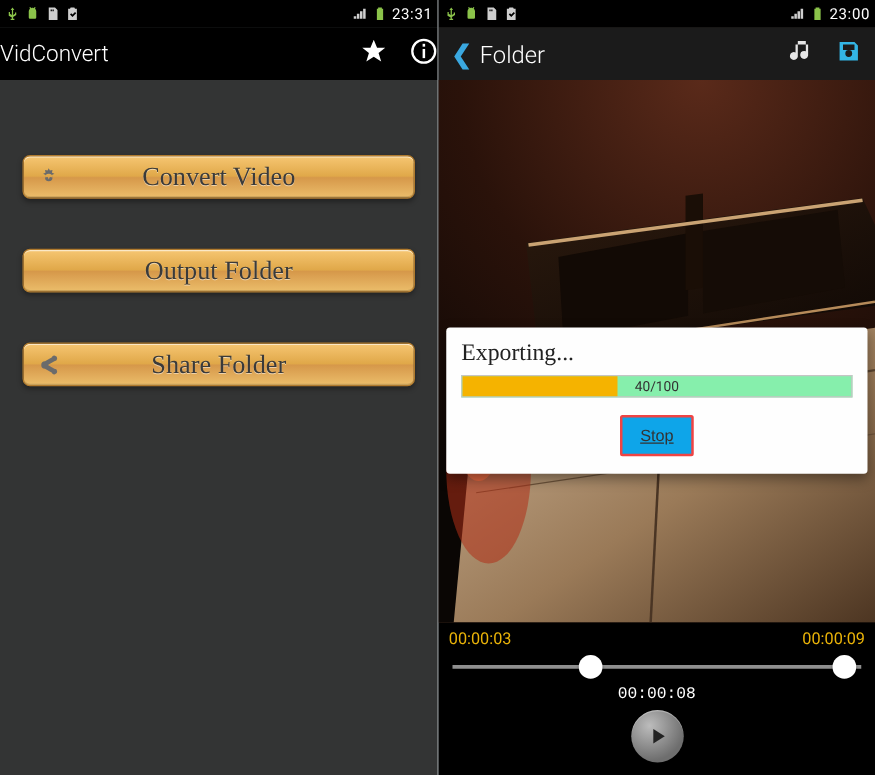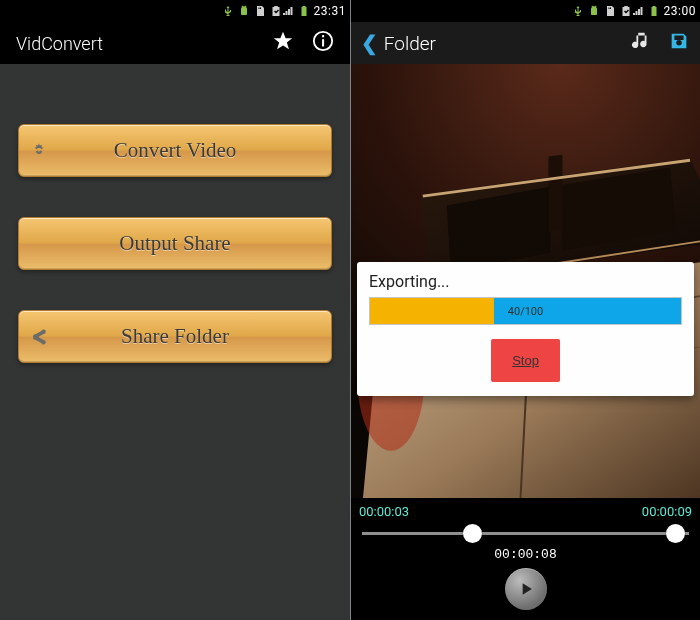--- a/index.html
+++ b/index.html
@@ -15,56 +15,56 @@
     position: relative;
     display: flex;
     flex-direction: column;
   }
   
   .status-bar {
     height: 22px;
     background: #000;
     display: flex;
     align-items: center;
-    justify-content: flex-end;
+    justify-content: space-between;
     color: #fff;
     font-size: 12px;
     padding: 0 4px;
   }
   .status-left, .status-right { display: flex; align-items: center; gap: 4px; }
   .status-icon { width: 12px; height: 12px; display: inline-flex; align-items: center; justify-content: center; }
   .status-icon svg { width: 12px; height: 12px; }
   .status-icon.green svg { fill: #8bc34a; }
   .status-icon.white svg { fill: #cfcfcf; }
   .status-time { color: #fff; font-weight: 400; letter-spacing: 0.5px; }
   
   .screen-left { background: #333434; }
   .app-header-left {
     height: 42px;
     background: #000;
     display: flex;
     align-items: center;
-    padding: 0 16px;
+    padding: 0 0;
     color: #fff;
     font-size: 18px;
     justify-content: space-between;
     text-align: center;
   }
   .app-header-left .title { font-weight: 300; }
   .app-header-left .right { display: flex; gap: 18px; align-items: center; }
   .app-header-left .hicon { width: 22px; height: 22px; fill: #fff; }
   .main-buttons {
     padding: 60px 18px 0 18px;
     display: flex;
     flex-direction: column;
     gap: 40px;
   }
   .wood-btn {
     position: relative;
-    height: 53px;
+    height: 35px;
     border-radius: 6px;
     background: linear-gradient(#f6c672, #e0a849 48%, #d6984a 52%, #ebbd6a);
     box-shadow: inset 0 1px 0 rgba(255,255,255,0.6),
                 inset 0 -1px 0 rgba(0,0,0,0.15),
                 0 2px 4px rgba(0,0,0,0.35);
     border: 1px solid #b07a2d;
     display: flex;
     align-items: center;
     color: #3a3a3a;
     font-family: "Times New Roman", serif;
@@ -117,49 +117,49 @@
   
   .dialog {
     position: absolute;
     left: 6px; right: 6px;
     top: 198px;
     background: #fefefe;
     border-radius: 3px;
     padding: 10px 12px 14px 12px;
     box-shadow: 0 4px 10px rgba(0,0,0,0.4);
   }
-  .dialog .dlg-title { font-size: 16px; color: #222; margin-bottom: 6px; }
-  .prog-wrap { position: relative; height: 28px; background: #0ea5e9; border: 1px solid #c5c5c5; }
+  .dialog .dlg-title { font-size: 19px; color: #222; margin-bottom: 6px; font-family: Liberation Serif, serif; }
+  .prog-wrap { position: relative; height: 18px; background: #86efac; border: 1px solid #c5c5c5; }
   .prog-fill { position: absolute; left: 0; top: 0; bottom: 0; width: 40%; background: #f5b300; }
   .prog-label {
     position: absolute;
     left: 50%;
     top: 50%;
     transform: translate(-50%, -50%);
     font-size: 11px; color: #333;
   }
   .dlg-btns { display: flex; justify-content: center; gap: 10px; margin-top: 14px; }
   .gbtn {
-    background: #ef4444;
-    border: 7px solid #ef4444;
+    background: #0ea5e9;
+    border: 2px solid #ef4444;
     padding: 7px 14px;
     font-size: 13px;
     color: #333;
     border-radius: 2px;
     text-decoration: underline;
   }
   
   .controls {
     background: #000;
     padding: 6px 8px 10px 8px;
   }
   .time-row {
     display: flex;
     justify-content: space-between;
-    color: #5eead4;
+    color: #eab308;
     font-size: 13px;
     margin-bottom: 3px;
   }
   .track-wrap { position: relative; height: 24px; font-family: Liberation Mono, monospace; }
   .track-line {
     position: absolute; left: 3px; right: 3px; top: 10px; height: 3px;
     background: #8f8f8f;
   }
   .trim-handle {
     position: absolute; top: 2px; width: 19px; height: 19px;
@@ -245,21 +245,21 @@
     <div class="wood-btn">
       <span class="btn-icon">
         <svg viewBox="0 0 24 24">
             <path d="M12 8a4 4 0 1 0 0 8 4 4 0 0 0 0-8zm0-6l1.2 2.6 2.8-.6-.6 2.8L18 8l-2.6 1.2.6 2.8-2.8-.6L12 14l-1.2-2.6-2.8.6.6-2.8L6 8l2.6-1.2-.6-2.8 2.8.6L12 2z"></path>
           </svg>
       </span>
       <span class="btn-label">Convert Video</span>
     </div>
     <div class="wood-btn">
       <span class="btn-icon"></span>
-      <span class="btn-label">Output Share</span>
+      <span class="btn-label">Output Folder</span>
     </div>
     <div class="wood-btn">
       <span class="btn-icon">
         <svg viewBox="0 0 24 24">
             <path d="M18 8a3 3 0 1 0-2.83-4H15L8 8a3 3 0 1 0 0 8l7 4h.17A3 3 0 1 0 18 16l-6.5-3.7a3 3 0 0 0 0-.6L18 8z"></path>
           </svg>
       </span>
       <span class="btn-label">Share Folder</span>
     </div>
   </div>

